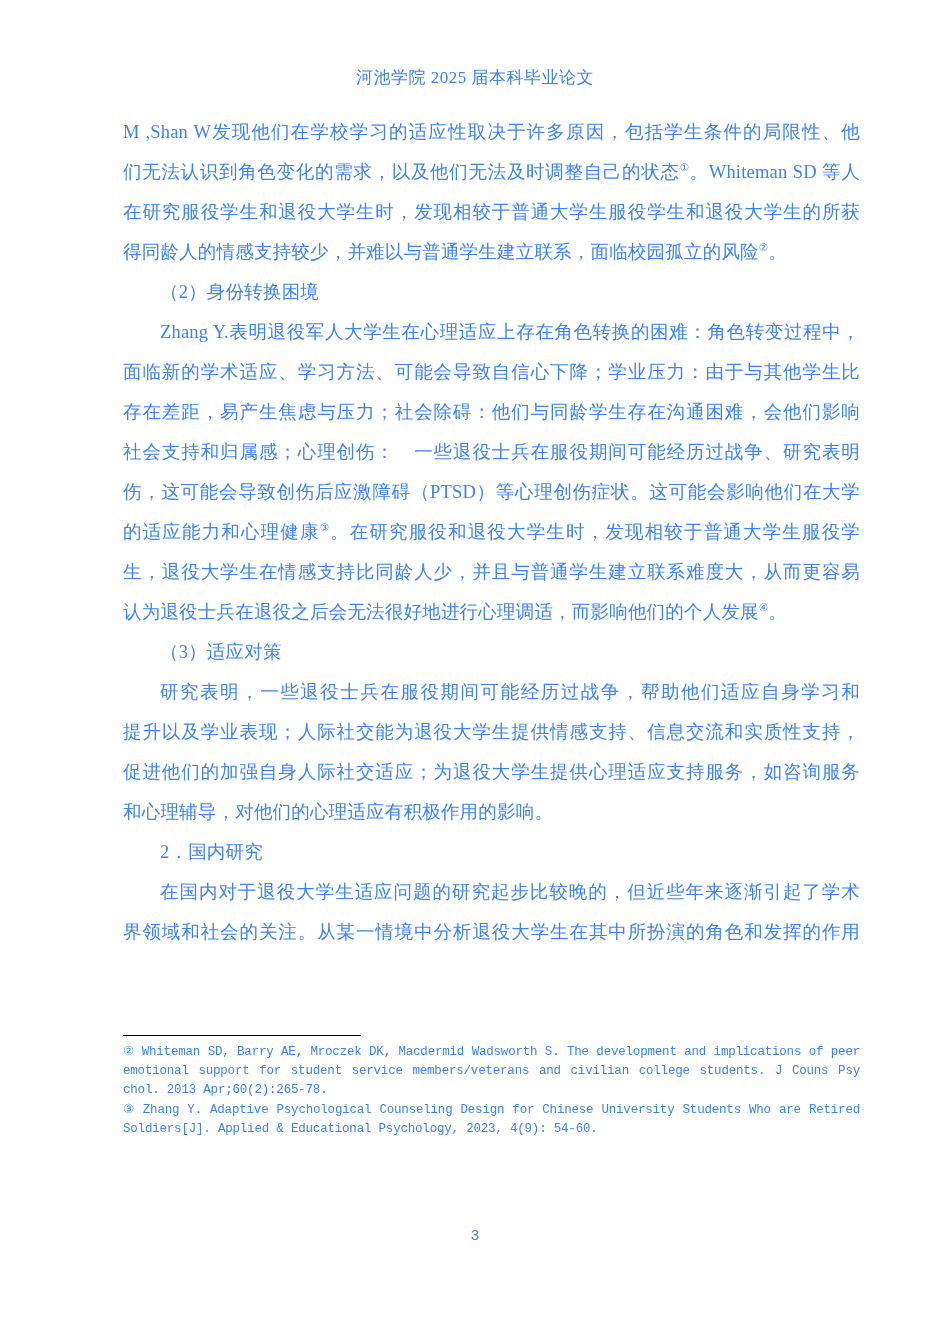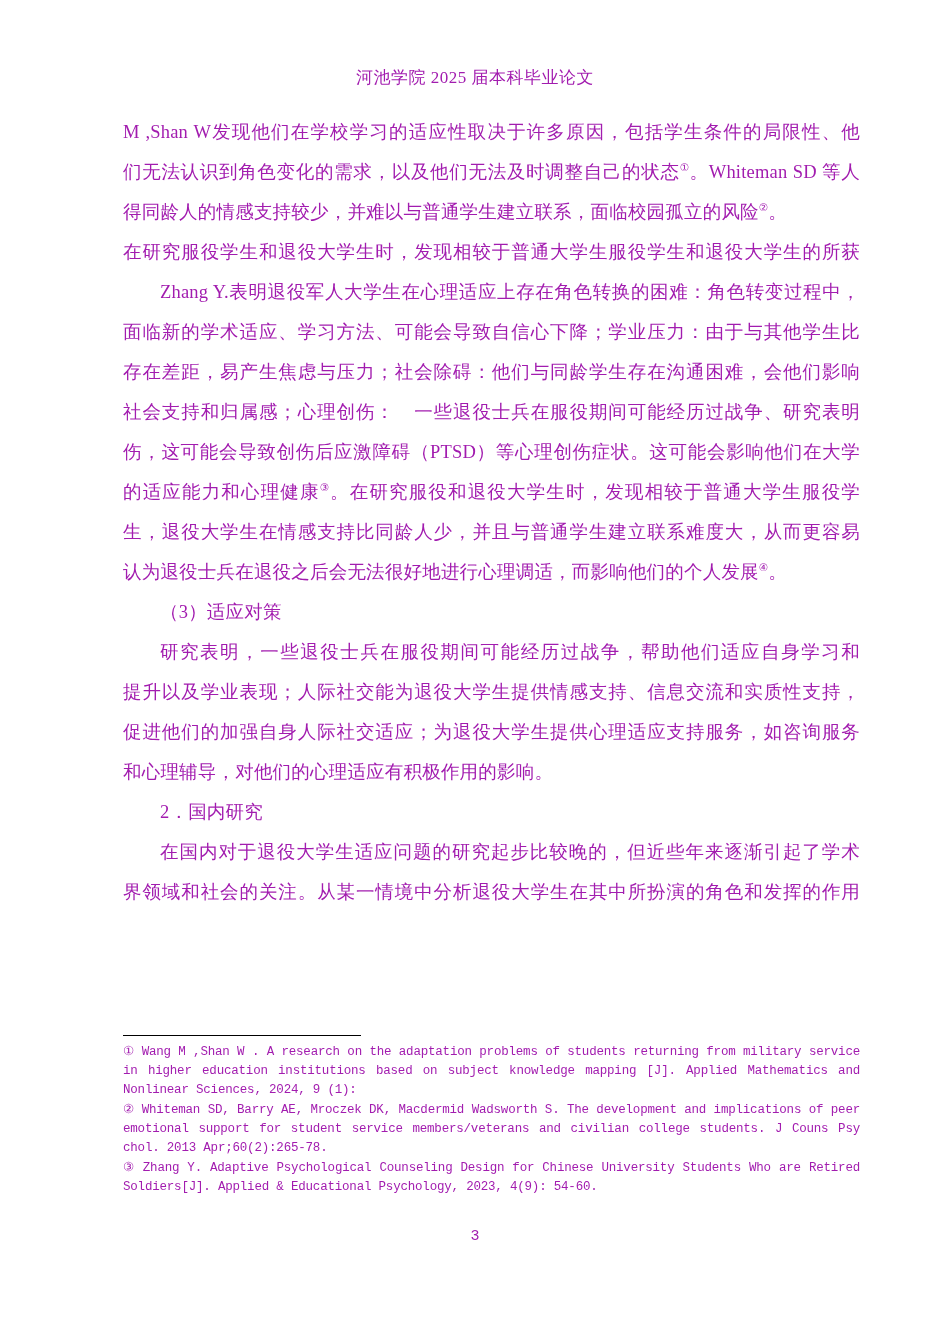--- a/index.html
+++ b/index.html
@@ -1,20 +1,20 @@
 <!DOCTYPE html>
 <html><head>
 <meta charset="utf-8">
 <style>
   html,body { margin:0; padding:0; background:#ffffff; }
   .page {
     position:relative;
     width:950px; height:1344px;
     background:#ffffff;
-    color:#a21caf;
+    color:#3b82f6;
     font-family:"Liberation Serif","DejaVu Serif",serif;
     overflow:hidden;
   }
   .header {
     position:absolute; top:66px; left:0; right:0;
     text-align:center;
     font-size:17px;
     letter-spacing:0.5px;
   }
   .body-text {
@@ -61,22 +61,23 @@
 </head>
 <body>
 
 <div class="page">
 
   <div class="header">河池学院 2025 届本科毕业论文</div>
 
   <div class="body-text">
       <div class="line fill">M ,Shan W发现他们在学校学习的适应性取决于许多原因，包括学生条件的局限性、他</div>
       <div class="line fill">们无法认识到角色变化的需求，以及他们无法及时调整自己的状态<sup>①</sup>。Whiteman SD 等人</div>
+      <div class="line fill">在研究服役学生和退役大学生时，发现相较于普通大学生服役学生和退役大学生的所获</div>
       <div class="line">得同龄人的情感支持较少，并难以与普通学生建立联系，面临校园孤立的风险<sup>②</sup>。</div>
-      <div class="line fill">在研究服役学生和退役大学生时，发现相较于普通大学生服役学生和退役大学生的所获</div>
+      <div class="line indent">（2）身份转换困境</div>
       <div class="line fill indent">Zhang Y.表明退役军人大学生在心理适应上存在角色转换的困难：角色转变过程中，</div>
       <div class="line fill">面临新的学术适应、学习方法、可能会导致自信心下降；学业压力：由于与其他学生比</div>
       <div class="line fill">存在差距，易产生焦虑与压力；社会除碍：他们与同龄学生存在沟通困难，会他们影响</div>
       <div class="line fill">社会支持和归属感；心理创伤：　一些退役士兵在服役期间可能经历过战争、研究表明</div>
       <div class="line fill">伤，这可能会导致创伤后应激障碍（PTSD）等心理创伤症状。这可能会影响他们在大学</div>
       <div class="line fill">的适应能力和心理健康<sup>③</sup>。在研究服役和退役大学生时，发现相较于普通大学生服役学</div>
       <div class="line fill">生，退役大学生在情感支持比同龄人少，并且与普通学生建立联系难度大，从而更容易</div>
       <div class="line">认为退役士兵在退役之后会无法很好地进行心理调适，而影响他们的个人发展<sup>④</sup>。</div>
       <div class="line indent">（3）适应对策</div>
       <div class="line fill indent">研究表明，一些退役士兵在服役期间可能经历过战争，帮助他们适应自身学习和</div>
@@ -84,20 +85,19 @@
       <div class="line fill">促进他们的加强自身人际社交适应；为退役大学生提供心理适应支持服务，如咨询服务</div>
       <div class="line">和心理辅导，对他们的心理适应有积极作用的影响。</div>
       <div class="line indent">2．国内研究</div>
       <div class="line fill indent">在国内对于退役大学生适应问题的研究起步比较晚的，但近些年来逐渐引起了学术</div>
       <div class="line fill">界领域和社会的关注。从某一情境中分析退役大学生在其中所扮演的角色和发挥的作用</div>
     </div>
 
   <div class="fn-sep"></div>
 
   <div class="footnotes">
-      <div class="footnote"><span class="fn-marker">①</span> Wang M ,Shan W . A research on the adaptation problems of students returning from military service in higher education institutions based on subject knowledge mapping [J]. Applied Mathematics and Nonlinear Sciences, 2024, 9 (1):</div>
       <div class="footnote"><span class="fn-marker">②</span> Whiteman SD, Barry AE, Mroczek DK, Macdermid Wadsworth S. The development and implications of peer emotional support for student service members/veterans and civilian college students. J Couns Psy chol. 2013 Apr;60(2):265-78.</div>
       <div class="footnote"><span class="fn-marker">③</span> Zhang Y. Adaptive Psychological Counseling Design for Chinese University Students Who are Retired Soldiers[J]. Applied &amp; Educational Psychology, 2023, 4(9): 54-60.</div>
     </div>
 
   <div class="page-number">3</div>
 
 </div>
 
 </body></html>

